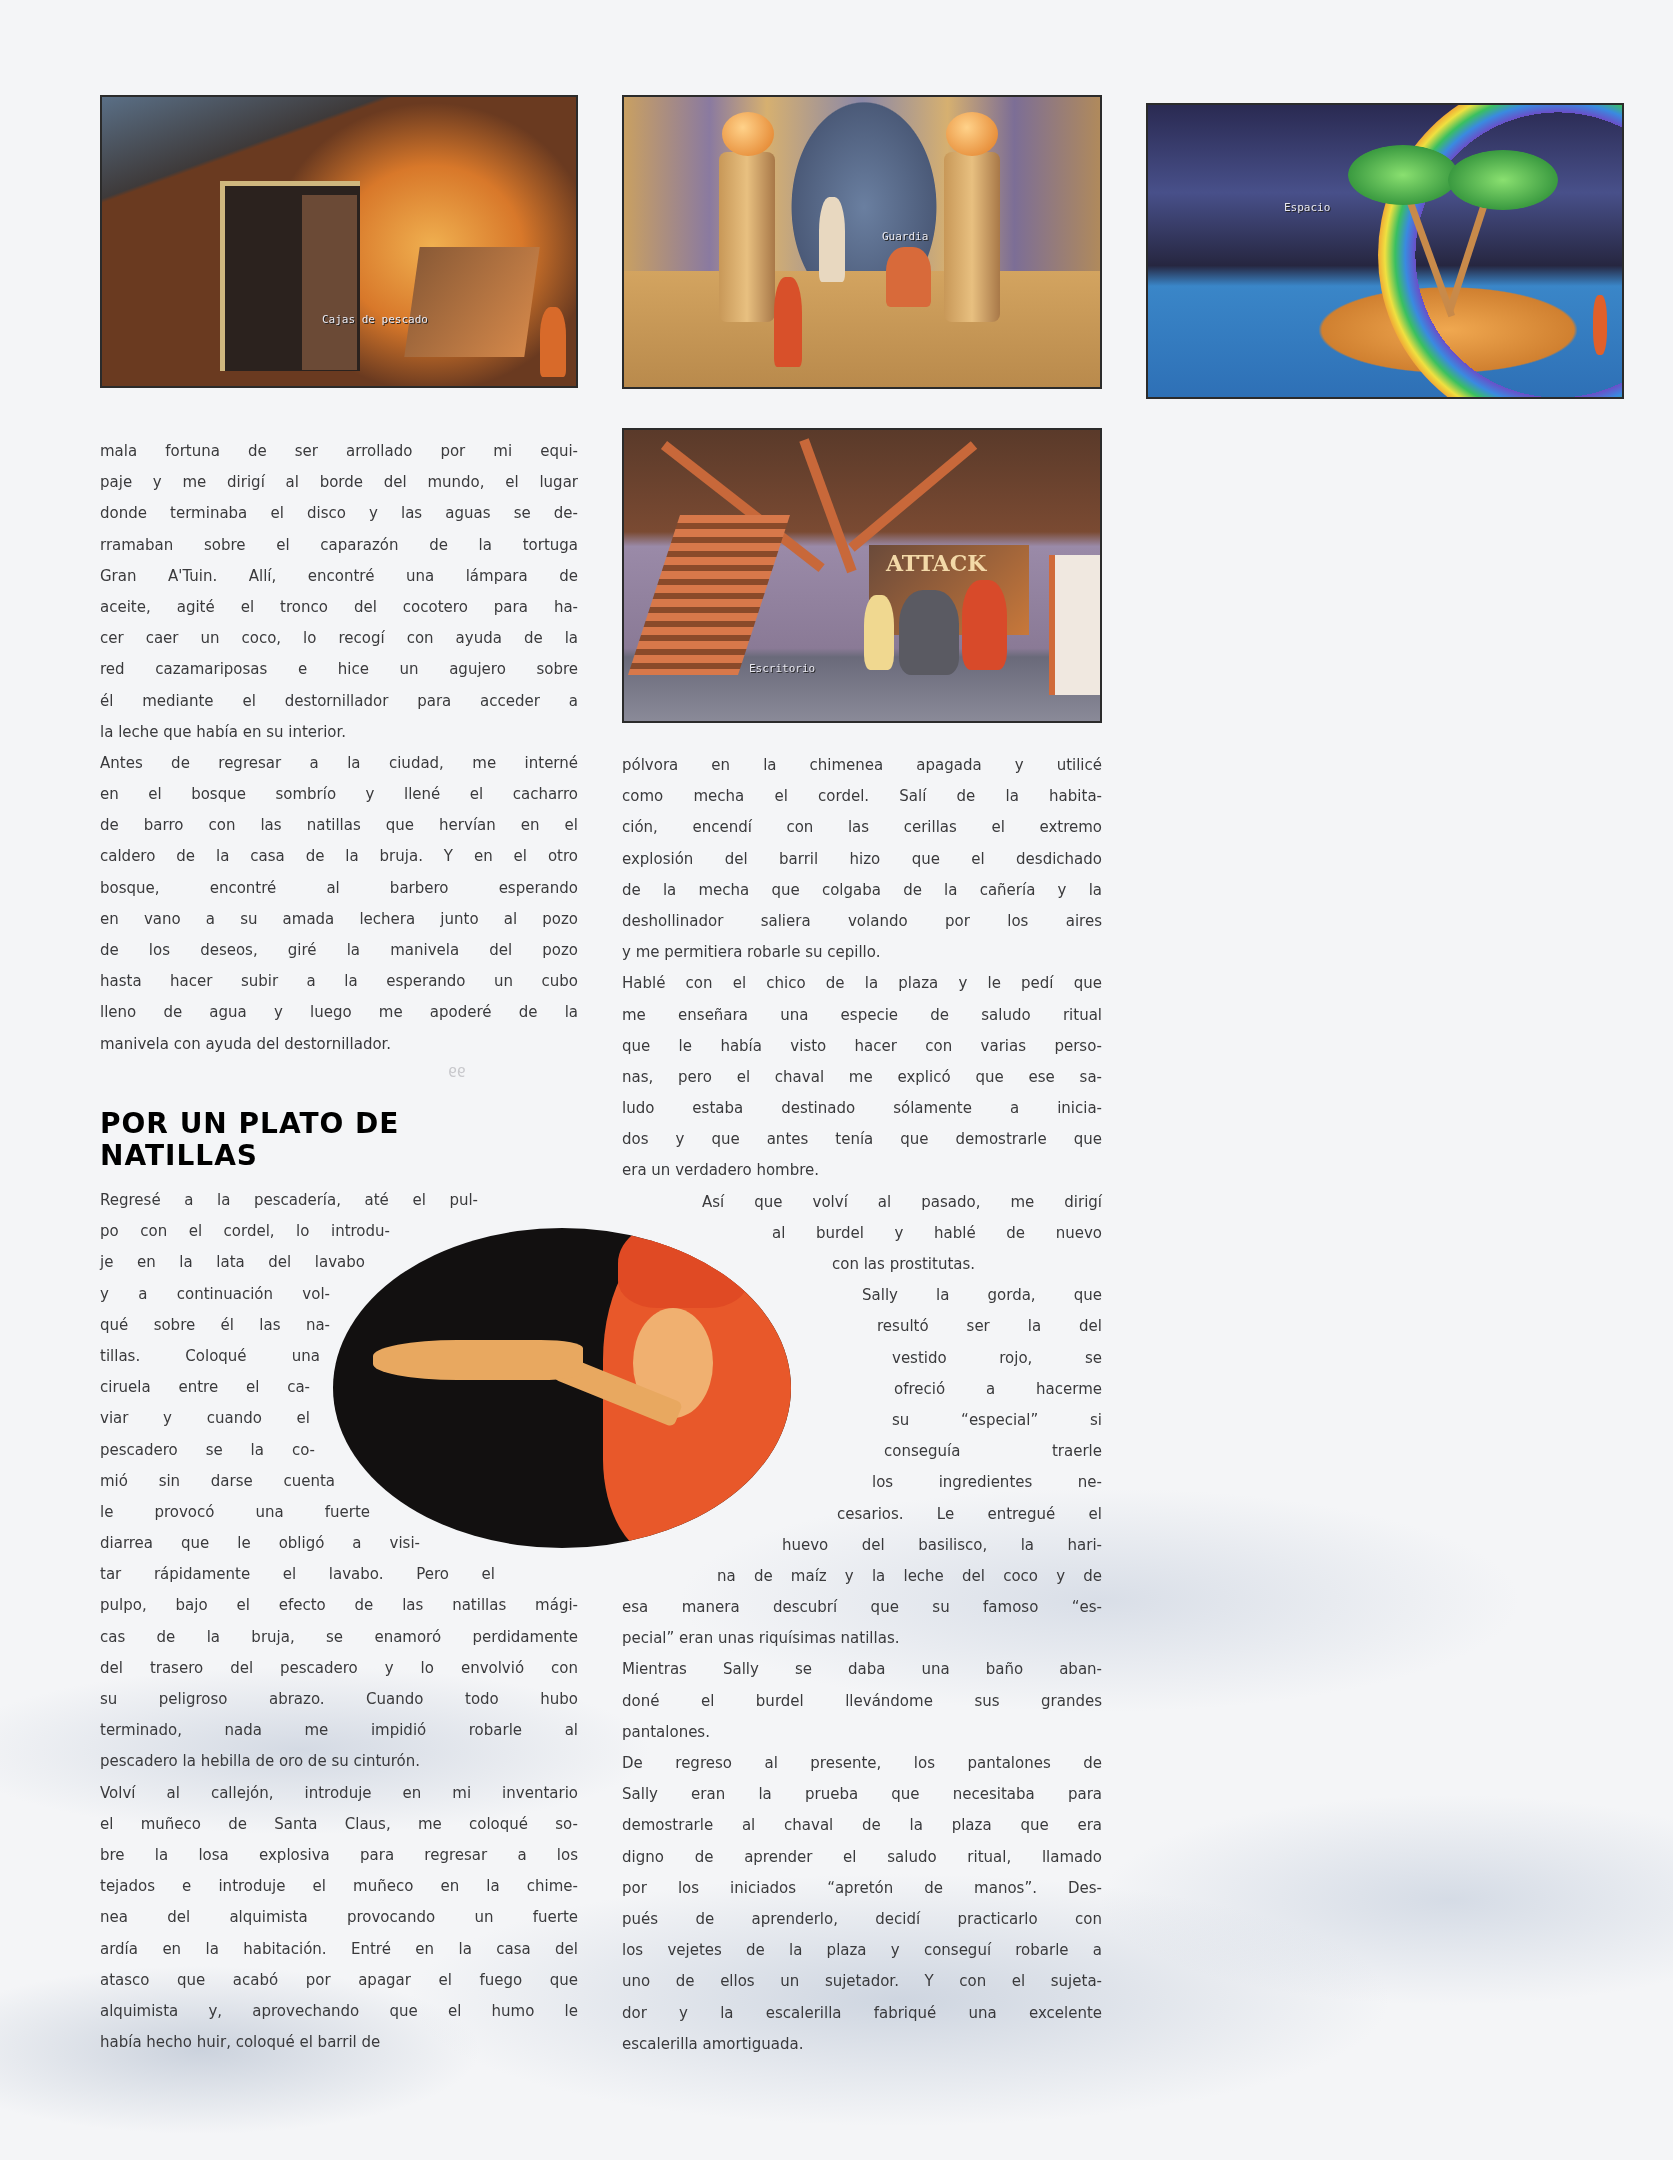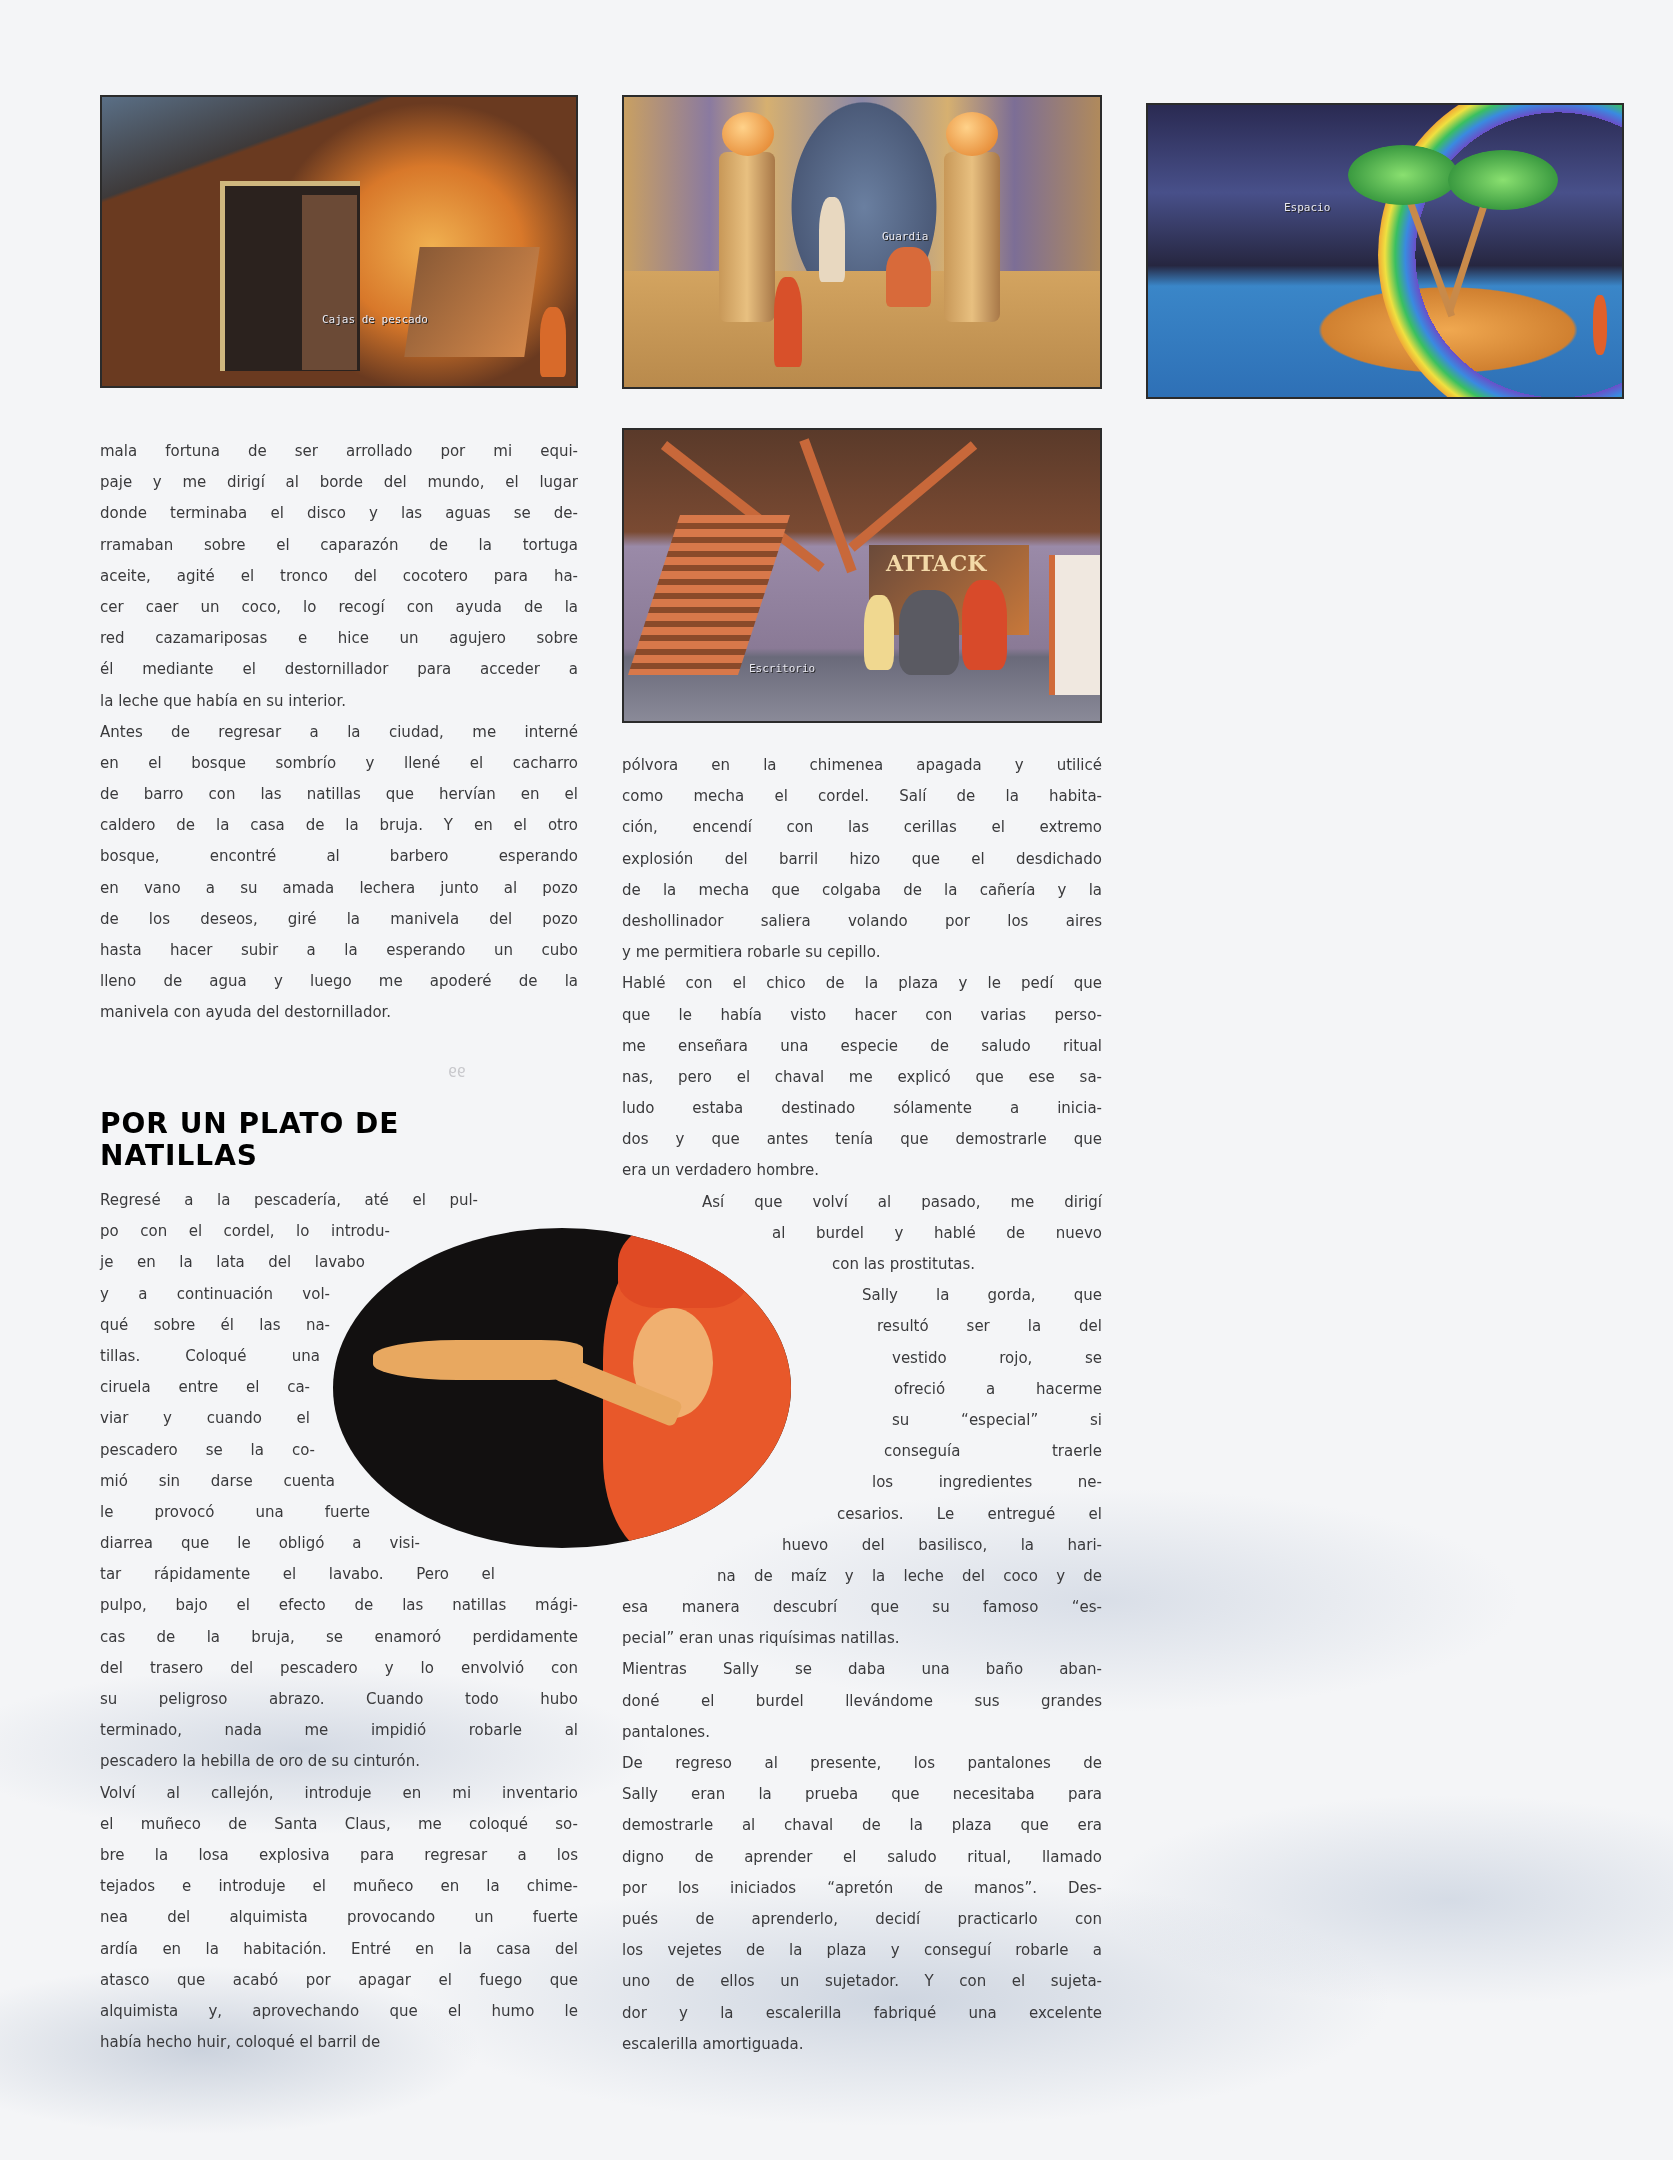--- a/index.html
+++ b/index.html
@@ -139,20 +139,21 @@
   <div class="fig" style="left:275px; top:160px; width:60px; height:85px; background:#5a5a62;"></div>
   <div class="fig" style="left:338px; top:150px; width:45px; height:90px; background:#d84a2a;"></div>
   <span class="caption" style="left:125px; top:232px;">Escritorio</span>
 </div>
 
 <div class="text-col" id="col-left-top">
     <span class="ln">mala fortuna de ser arrollado por mi equi-</span>
     <span class="ln">paje y me dirigí al borde del mundo, el lugar</span>
     <span class="ln">donde terminaba el disco y las aguas se de-</span>
     <span class="ln">rramaban sobre el caparazón de la tortuga</span>
+    <span class="ln">Gran A'Tuin. Allí, encontré una lámpara de</span>
     <span class="ln">aceite, agité el tronco del cocotero para ha-</span>
     <span class="ln">cer caer un coco, lo recogí con ayuda de la</span>
     <span class="ln">red cazamariposas e hice un agujero sobre</span>
     <span class="ln">él mediante el destornillador para acceder a</span>
     <span class="ln last">la leche que había en su interior.</span>
     <span class="ln">Antes de regresar a la ciudad, me interné</span>
     <span class="ln">en el bosque sombrío y llené el cacharro</span>
     <span class="ln">de barro con las natillas que hervían en el</span>
     <span class="ln">caldero de la casa de la bruja. Y en el otro</span>
     <span class="ln">bosque, encontré al barbero esperando</span>
@@ -200,22 +201,22 @@
 
 <div class="text-col" id="col-mid">
     <span class="ln">pólvora en la chimenea apagada y utilicé</span>
     <span class="ln">como mecha el cordel. Salí de la habita-</span>
     <span class="ln">ción, encendí con las cerillas el extremo</span>
     <span class="ln">explosión del barril hizo que el desdichado</span>
     <span class="ln">de la mecha que colgaba de la cañería y la</span>
     <span class="ln">deshollinador saliera volando por los aires</span>
     <span class="ln last">y me permitiera robarle su cepillo.</span>
     <span class="ln">Hablé con el chico de la plaza y le pedí que</span>
+    <span class="ln">me enseñara una especie de saludo ritual</span>
     <span class="ln">que le había visto hacer con varias perso-</span>
-    <span class="ln">me enseñara una especie de saludo ritual</span>
     <span class="ln">nas, pero el chaval me explicó que ese sa-</span>
     <span class="ln">ludo estaba destinado sólamente a inicia-</span>
     <span class="ln">dos y que antes tenía que demostrarle que</span>
     <span class="ln last">era un verdadero hombre.</span>
     <span class="ln" style="margin-left: 80px;">Así que volví al pasado, me dirigí</span>
     <span class="ln" style="margin-left: 150px;">al burdel y hablé de nuevo</span>
     <span class="ln last" style="margin-left: 210px;">con las prostitutas.</span>
     <span class="ln" style="margin-left: 240px;">Sally la gorda, que</span>
     <span class="ln" style="margin-left: 255px;">resultó ser la del</span>
     <span class="ln" style="margin-left: 270px;">vestido rojo, se</span>

